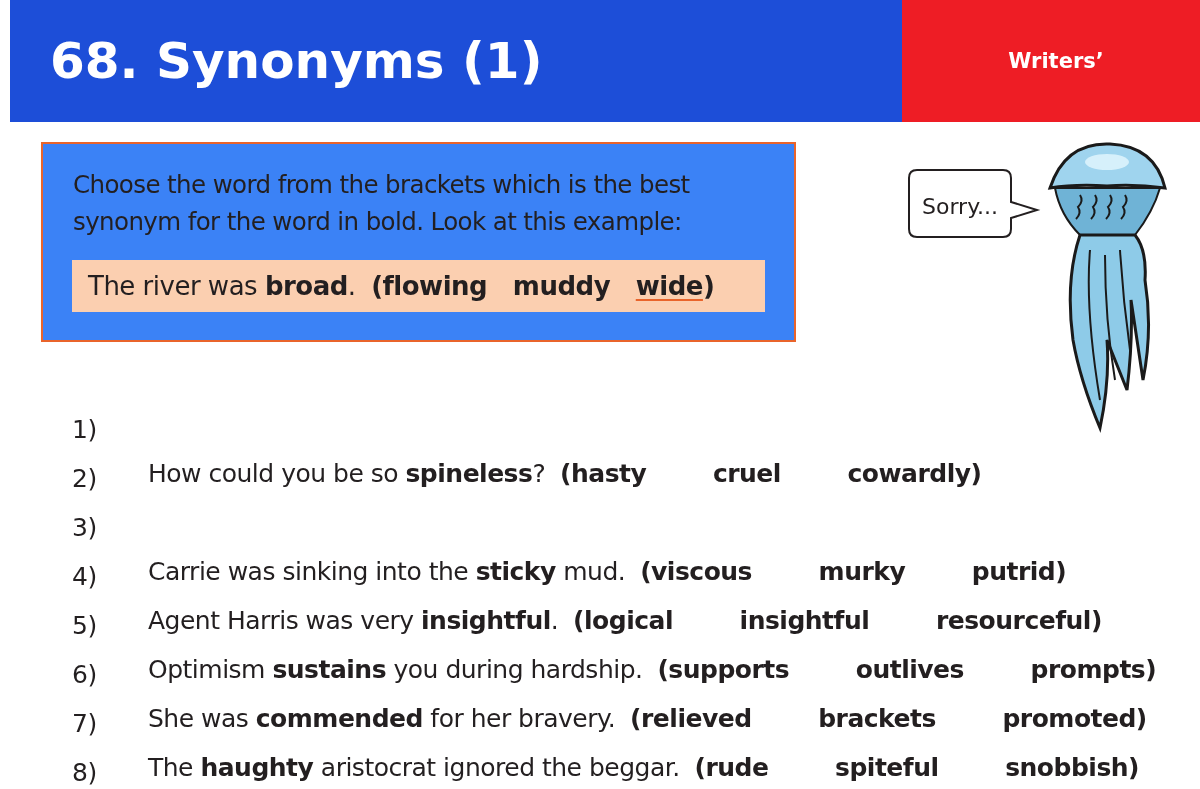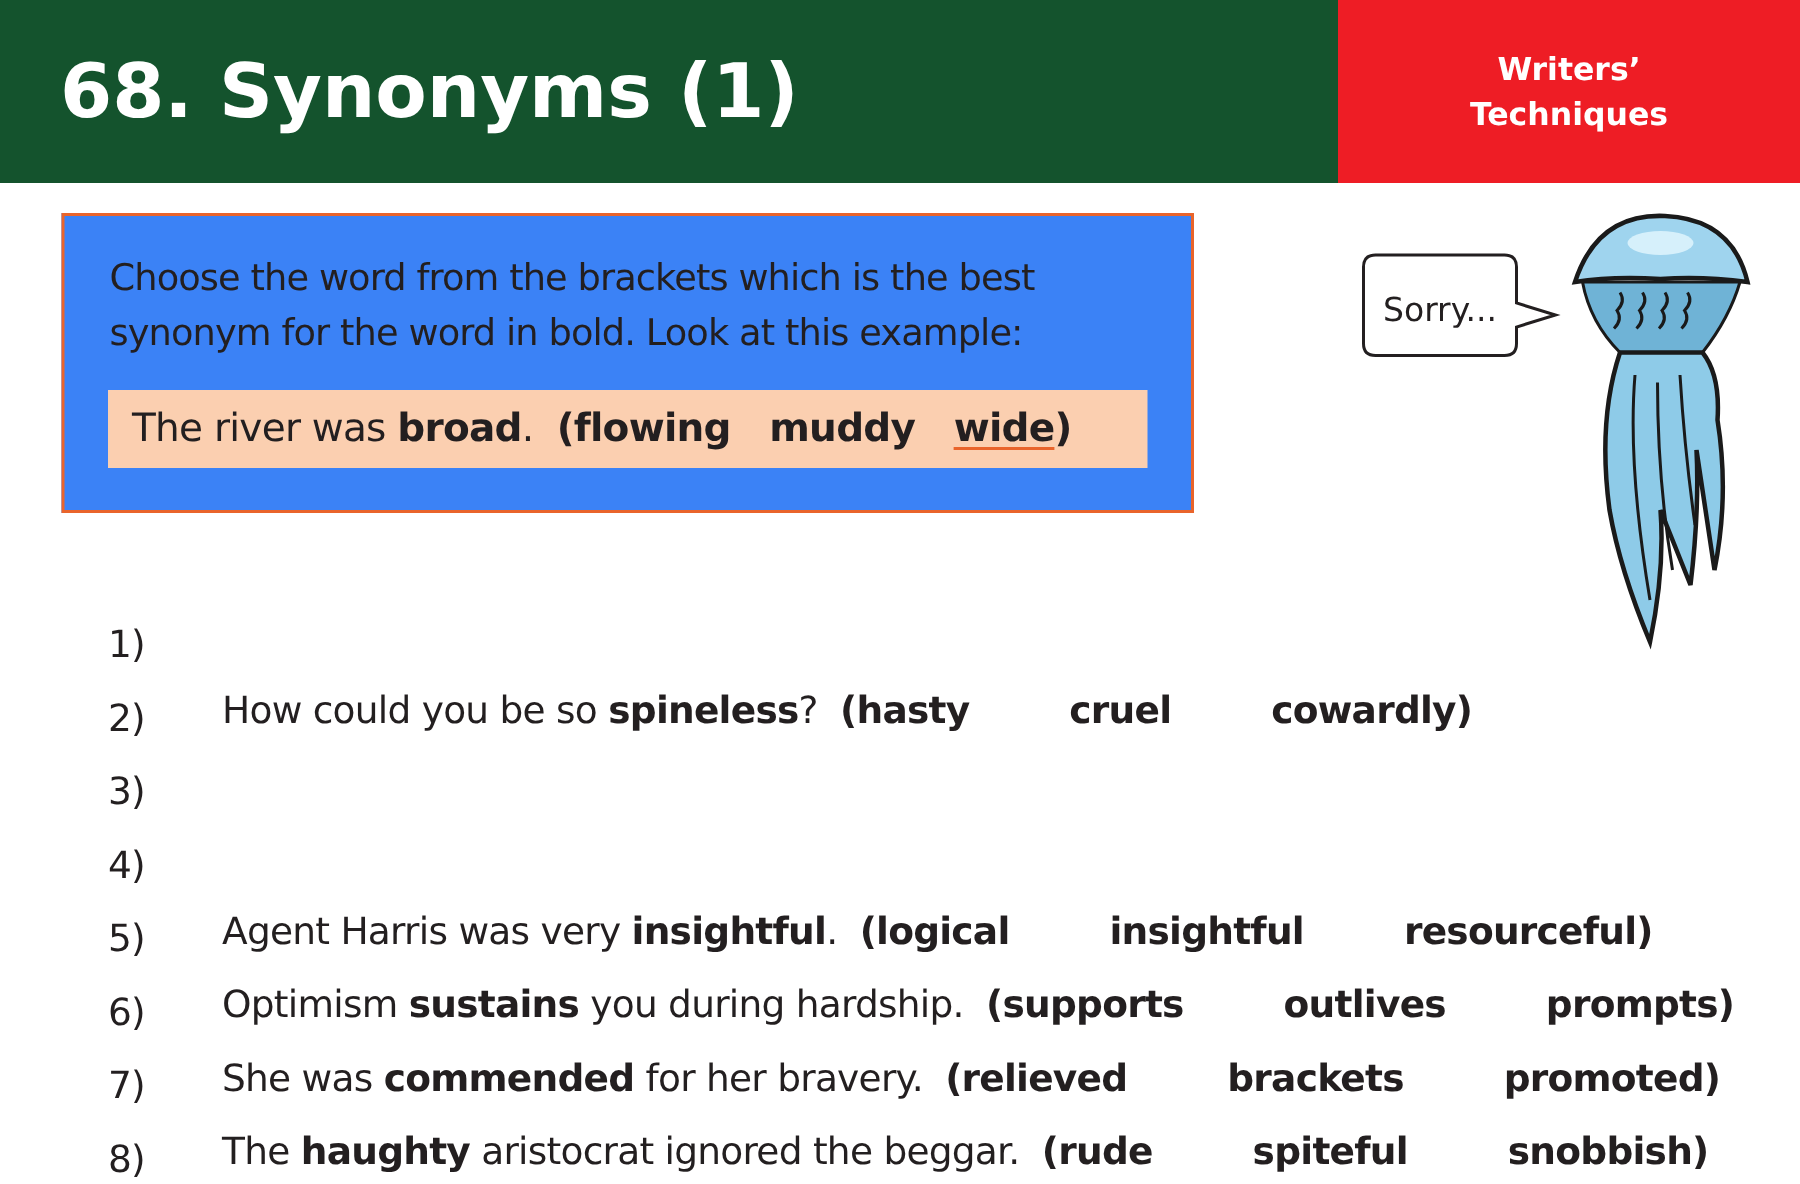--- a/index.html
+++ b/index.html
@@ -1,22 +1,22 @@
 <!DOCTYPE html>
 <html><head>
 <meta charset="utf-8">
 <style>
   html, body { margin: 0; padding: 0; }
   body {
     width: 1200px; height: 789px; position: relative; overflow: hidden;
     background: #ffffff; font-family: "DejaVu Sans", sans-serif; color: #231f20;
   }
   .header {
-    position: absolute; left: 0; top: 0; width: 1161px; height: 122px;
-    background: #14532d;
+    position: absolute; left: 10px; top: 0; width: 1161px; height: 122px;
+    background: #1d4ed8;
   }
   .title {
     position: absolute; left: 40px; top: 26px; font-size: 50px; font-weight: bold;
     color: #ffffff; letter-spacing: 0px; line-height: 70px;
   }
   .tag {
     position: absolute; left: 892px; top: 0; width: 308px; height: 122px;
     background: #ee1d25; color: #fff; font-weight: bold; font-size: 21px;
     display: flex; flex-direction: column; align-items: center; justify-content: center;
     line-height: 30px; text-align: right;
@@ -48,21 +48,20 @@
   .q-sent { position: absolute; left: 148px; }
   .opt { word-spacing: 14px; margin-top: 42px; }
 </style>
 </head>
 <body>
 
 <div class="header">
   <div class="title">68. Synonyms (1)</div>
   <div class="tag">
     <span>Writers’</span>
-    <span>Techniques</span>
   </div>
 </div>
 
 <div class="instr-box">
   <div class="instr-text">
     <div>Choose the word from the brackets which is the best</div>
     <div>synonym for the word in bold.  Look at this example:</div>
   </div>
   <div class="example-band">
     <div class="inner"><span>The river was </span><span class="b">broad</span><span>.  </span><span class="b">(flowing   muddy   </span><span class="b ul">wide</span><span class="b">)</span></div>
@@ -87,20 +86,21 @@
 <div class="q-list">
   <div class="q-row" style="top:0px">
     <span class="q-num">1)</span>
     <span class="q-sent"><span>How could you be so </span><span class="b">spineless</span><span>?  </span><span class="b opt">(hasty   cruel   cowardly)</span></span>
   </div>
   <div class="q-row" style="top:49px">
     <span class="q-num">2)</span>
   </div>
   <div class="q-row" style="top:98px">
     <span class="q-num">3)</span>
+    <span class="q-sent"><span>Carrie was sinking into the </span><span class="b">sticky</span><span> mud.  </span><span class="b opt">(viscous   murky   putrid)</span></span>
   </div>
   <div class="q-row" style="top:147px">
     <span class="q-num">4)</span>
     <span class="q-sent"><span>Agent Harris was very </span><span class="b">insightful</span><span>.  </span><span class="b opt">(logical   insightful   resourceful)</span></span>
   </div>
   <div class="q-row" style="top:196px">
     <span class="q-num">5)</span>
     <span class="q-sent"><span>Optimism </span><span class="b">sustains</span><span> you during hardship.  </span><span class="b opt">(supports   outlives   prompts)</span></span>
   </div>
   <div class="q-row" style="top:245px">

